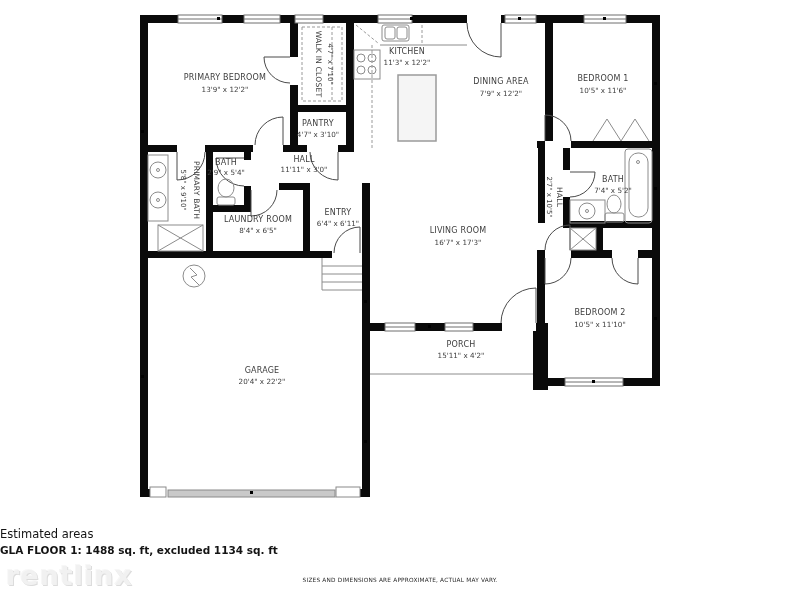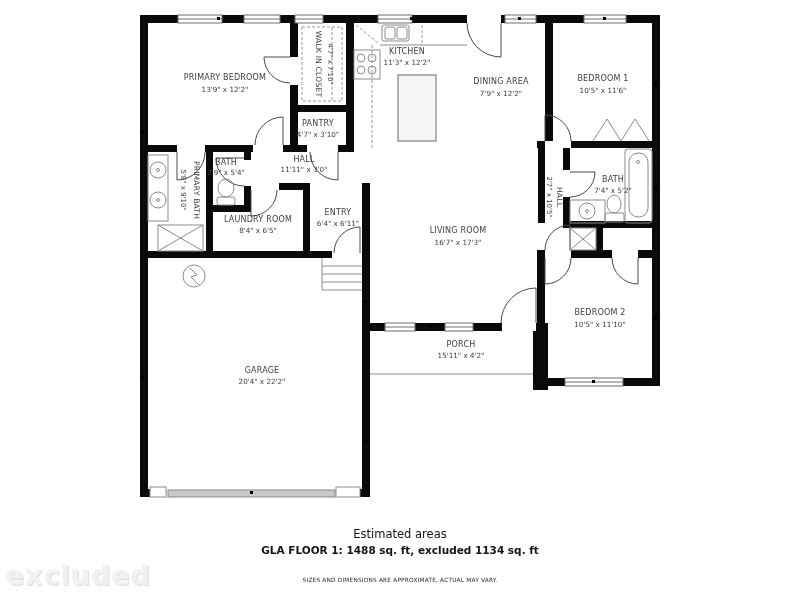--- a/index.html
+++ b/index.html
@@ -12,21 +12,21 @@
   .rnv{font-size:7.6px;letter-spacing:.2px;}
   .rdv{font-size:7px;}
   .wall{fill:#0a0a0a;}
   .win{fill:#ffffff;stroke:#6e6e6e;stroke-width:1;}
   .winline{stroke:#6e6e6e;stroke-width:1;}
   .opening{fill:#ffffff;}
   .door{stroke:#4a4a4a;stroke-width:1;fill:none;}
   .fx{stroke:#8c8c8c;stroke-width:1;fill:none;}
   .fxd{stroke:#9a9a9a;stroke-width:1;fill:none;stroke-dasharray:3 2;}
   .dot{fill:#000;}
-  .footer{position:absolute;left:0;top:527px;width:100%;text-align:center;color:#141414;}
+  .footer{position:absolute;left:0;top:527px;width:100%;text-align:left;color:#141414;}
   .f-title{font-size:11.5px;margin-bottom:3px;}
   .f-line{font-size:10.5px;line-height:13px;font-weight:bold;}
   .disclaimer{position:absolute;left:0;top:577px;width:100%;text-align:center;
               font-size:5.8px;letter-spacing:.2px;color:#2b2b2b;}
   .watermark{position:absolute;left:6px;top:560px;font-size:27px;font-weight:bold;
              color:#f1f1f1;text-shadow:1px 1px 0 #dcdcdc,-1px -1px 0 #f7f7f7;letter-spacing:1px;}
 </style>
 </head>
 <body>
 
@@ -344,14 +344,14 @@
       <text class="rd" x="461" y="358">15'11" x 4'2"</text>
         </g>
   </g>
 </svg>
 
 <div class="footer">
   <div class="f-title">Estimated areas</div>
   <div class="f-line">GLA FLOOR 1: 1488 sq. ft, excluded 1134 sq. ft</div>
 </div>
 <div class="disclaimer">SIZES AND DIMENSIONS ARE APPROXIMATE, ACTUAL MAY VARY.</div>
-<div class="watermark">excluded</div>
+<div class="watermark">rentlinx</div>
 </div>
 
 </body></html>

